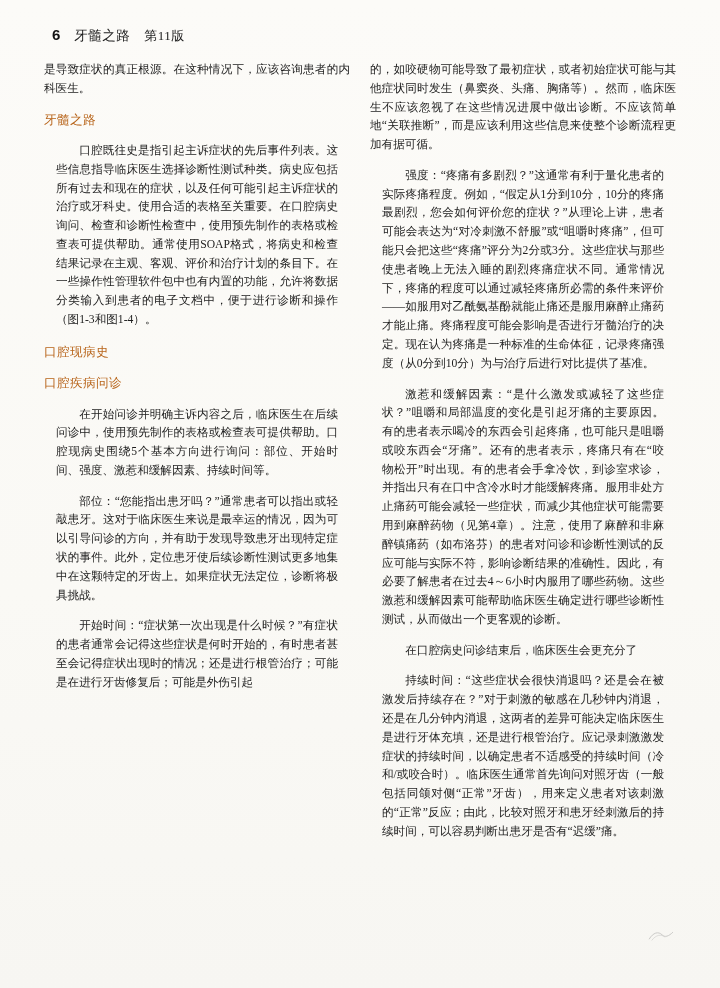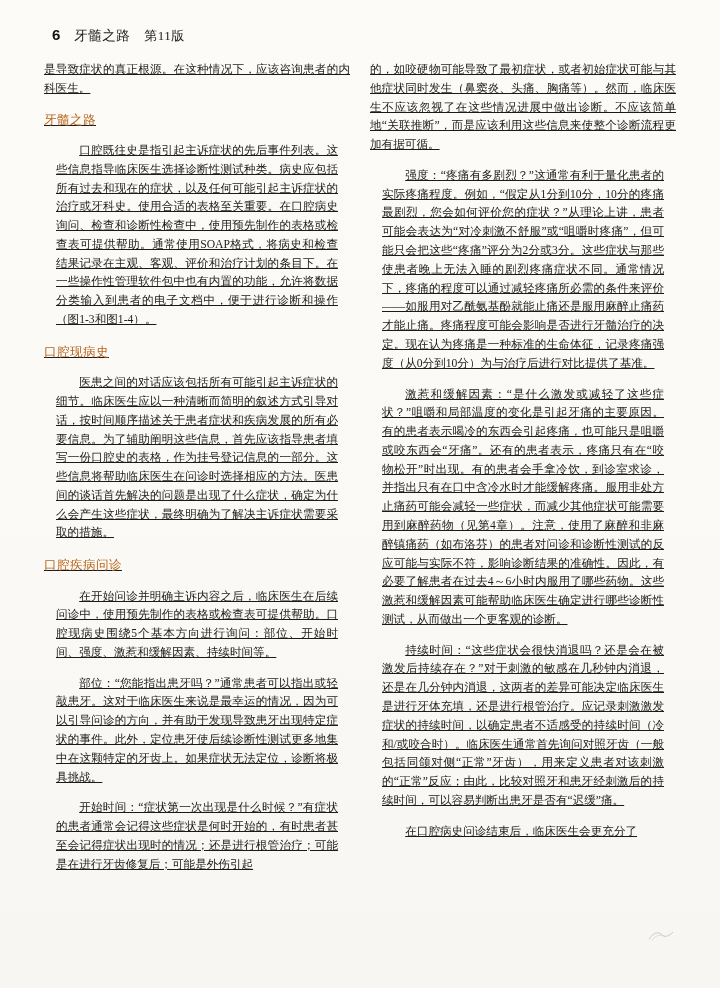--- a/index.html
+++ b/index.html
@@ -42,21 +42,20 @@
   }
   .header .edition {
     font-size: 13px;
     color: #1d1d1d;
     letter-spacing: 0.5px;
   }
   .columns {
     display: flex;
     gap: 20px;
     height: 900px;
-    text-decoration: underline;
   }
   .col {
     width: 306px;
     font-size: 11.6px;
     line-height: 1.62;
     text-align: justify;
     text-justify: inter-ideograph;
     color: #1c1c1c;
   }
   p.body {
@@ -97,34 +96,33 @@
 
   <div class="columns">
 
     <div class="col">
       <p class="body">是导致症状的真正根源。在这种情况下，应该咨询患者的内科医生。</p>
 
       <h2 class="section">牙髓之路</h2>
       <p class="indent">口腔既往史是指引起主诉症状的先后事件列表。这些信息指导临床医生选择诊断性测试种类。病史应包括所有过去和现在的症状，以及任何可能引起主诉症状的治疗或牙科史。使用合适的表格至关重要。在口腔病史询问、检查和诊断性检查中，使用预先制作的表格或检查表可提供帮助。通常使用SOAP格式，将病史和检查结果记录在主观、客观、评价和治疗计划的条目下。在一些操作性管理软件包中也有内置的功能，允许将数据分类输入到患者的电子文档中，便于进行诊断和操作（图1-3和图1-4）。</p>
 
       <h2 class="section">口腔现病史</h2>
-      <p class="indent">医患之间的对话应该包括所有可能引起主诉症状的细节。临床医生应以一种清晰而简明的叙述方式引导对话，按时间顺序描述关于患者症状和疾病发展的所有必要信息。为了辅助阐明这些信息，首先应该指导患者填写一份口腔史的表格，作为挂号登记信息的一部分。这些信息将帮助临床医生在问诊时选择相应的方法。医患间的谈话首先解决的问题是出现了什么症状，确定为什么会产生这些症状，最终明确为了解决主诉症状需要采取的措施。</p>
 
       <h2 class="section">口腔疾病问诊</h2>
       <p class="indent">在开始问诊并明确主诉内容之后，临床医生在后续问诊中，使用预先制作的表格或检查表可提供帮助。口腔现病史围绕5个基本方向进行询问：部位、开始时间、强度、激惹和缓解因素、持续时间等。</p>
       <p class="indent">部位：“您能指出患牙吗？”通常患者可以指出或轻敲患牙。这对于临床医生来说是最幸运的情况，因为可以引导问诊的方向，并有助于发现导致患牙出现特定症状的事件。此外，定位患牙使后续诊断性测试更多地集中在这颗特定的牙齿上。如果症状无法定位，诊断将极具挑战。</p>
       <p class="indent">开始时间：“症状第一次出现是什么时候？”有症状的患者通常会记得这些症状是何时开始的，有时患者甚至会记得症状出现时的情况；还是进行根管治疗；可能是在进行牙齿修复后；可能是外伤引起</p>
     </div>
 
     <div class="col">
       <p class="body">的，如咬硬物可能导致了最初症状，或者初始症状可能与其他症状同时发生（鼻窦炎、头痛、胸痛等）。然而，临床医生不应该忽视了在这些情况进展中做出诊断。不应该简单地“关联推断”，而是应该利用这些信息来使整个诊断流程更加有据可循。</p>
       <p class="indent">强度：“疼痛有多剧烈？”这通常有利于量化患者的实际疼痛程度。例如，“假定从1分到10分，10分的疼痛最剧烈，您会如何评价您的症状？”从理论上讲，患者可能会表达为“对冷刺激不舒服”或“咀嚼时疼痛”，但可能只会把这些“疼痛”评分为2分或3分。这些症状与那些使患者晚上无法入睡的剧烈疼痛症状不同。通常情况下，疼痛的程度可以通过减轻疼痛所必需的条件来评价——如服用对乙酰氨基酚就能止痛还是服用麻醉止痛药才能止痛。疼痛程度可能会影响是否进行牙髓治疗的决定。现在认为疼痛是一种标准的生命体征，记录疼痛强度（从0分到10分）为与治疗后进行对比提供了基准。</p>
       <p class="indent">激惹和缓解因素：“是什么激发或减轻了这些症状？”咀嚼和局部温度的变化是引起牙痛的主要原因。有的患者表示喝冷的东西会引起疼痛，也可能只是咀嚼或咬东西会“牙痛”。还有的患者表示，疼痛只有在“咬物松开”时出现。有的患者会手拿冷饮，到诊室求诊，并指出只有在口中含冷水时才能缓解疼痛。服用非处方止痛药可能会减轻一些症状，而减少其他症状可能需要用到麻醉药物（见第4章）。注意，使用了麻醉和非麻醉镇痛药（如布洛芬）的患者对问诊和诊断性测试的反应可能与实际不符，影响诊断结果的准确性。因此，有必要了解患者在过去4～6小时内服用了哪些药物。这些激惹和缓解因素可能帮助临床医生确定进行哪些诊断性测试，从而做出一个更客观的诊断。</p>
+      <p class="indent">在口腔病史问诊结束后，临床医生会更充分了</p>
       <p class="indent">持续时间：“这些症状会很快消退吗？还是会在被激发后持续存在？”对于刺激的敏感在几秒钟内消退，还是在几分钟内消退，这两者的差异可能决定临床医生是进行牙体充填，还是进行根管治疗。应记录刺激激发症状的持续时间，以确定患者不适感受的持续时间（冷和/或咬合时）。临床医生通常首先询问对照牙齿（一般包括同颌对侧“正常”牙齿），用来定义患者对该刺激的“正常”反应；由此，比较对照牙和患牙经刺激后的持续时间，可以容易判断出患牙是否有“迟缓”痛。</p>
-      <p class="indent">在口腔病史问诊结束后，临床医生会更充分了</p>
     </div>
 
   </div>
 
   <svg class="pencil" viewBox="0 0 40 20">
     <path d="M2 16 C8 6, 16 4, 22 10 C26 14, 32 12, 38 6" stroke="#8a8a8a" stroke-width="1.4" fill="none" stroke-linecap="round"></path>
     <path d="M6 18 C12 10, 20 8, 26 13" stroke="#9b9b9b" stroke-width="1" fill="none" stroke-linecap="round"></path>
   </svg>
 
 </div>

